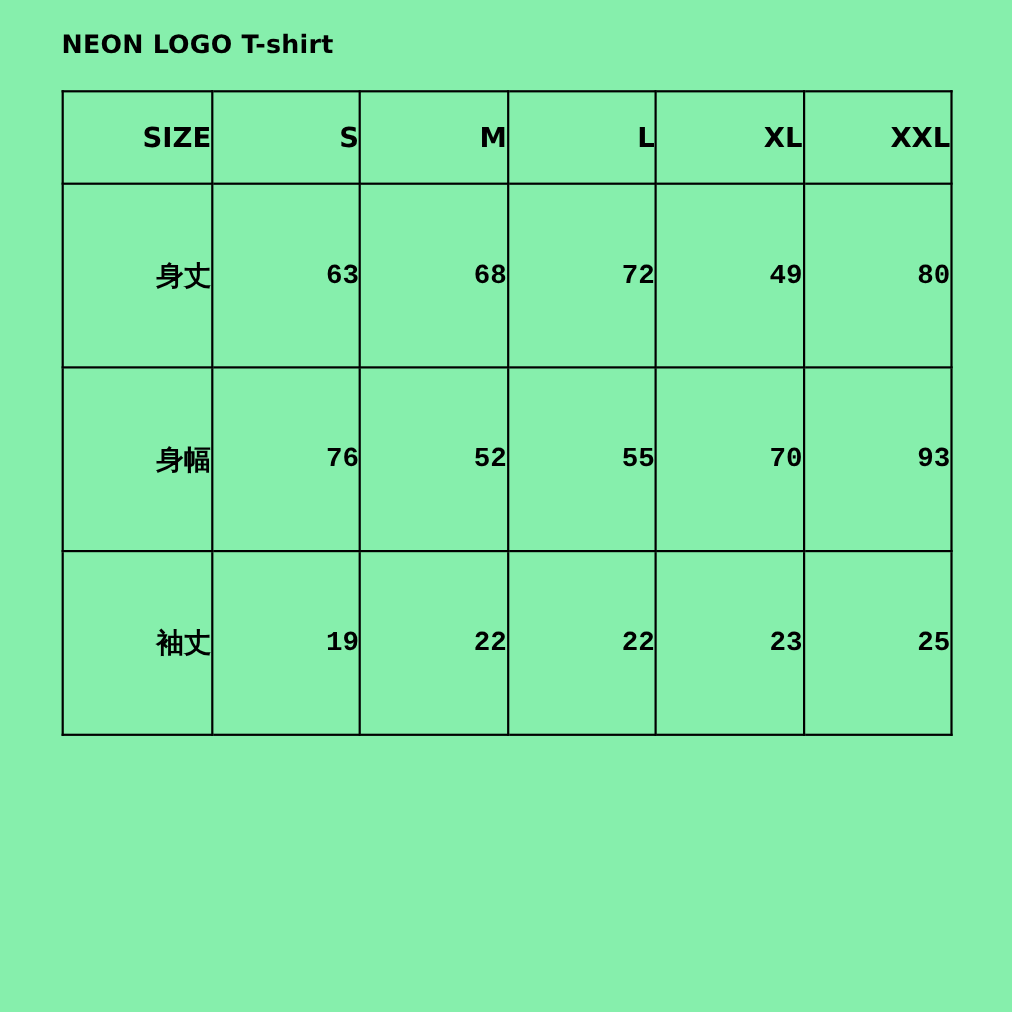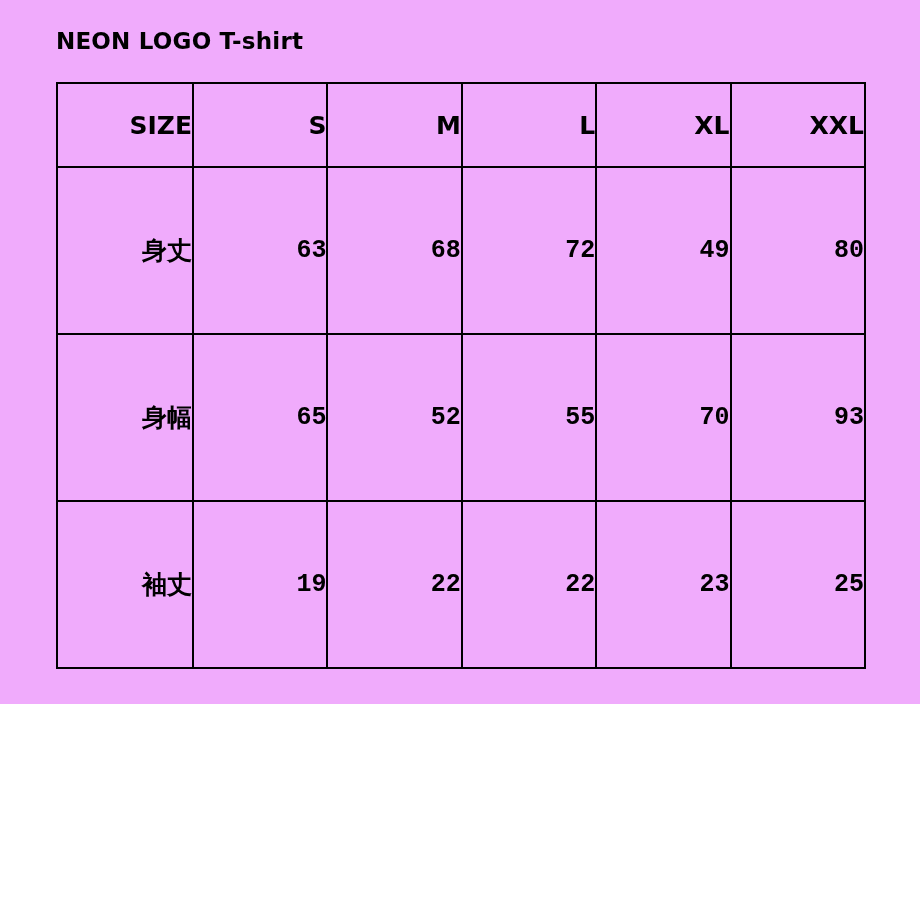--- a/index.html
+++ b/index.html
@@ -10,22 +10,22 @@
   body {
     width: 920px;
     height: 920px;
     font-family: "DejaVu Sans", "Liberation Sans", sans-serif;
     color: #000000;
     overflow: hidden;
   }
   .page {
     position: relative;
     width: 920px;
-    height: 704px;
-    background: #f0abfc;
+    height: 920px;
+    background: #86efac;
     box-sizing: border-box;
   }
   .doc-title {
     position: absolute;
     left: 56px;
     top: 28px;
     font-size: 23px;
     font-weight: bold;
     letter-spacing: 0.2px;
     line-height: 1.2;
@@ -95,21 +95,21 @@
         <td class="row-label">身丈</td>
         <td>63</td>
         <td>68</td>
         <td>72</td>
         <td>49</td>
         <td>80</td>
       </tr>
 
       <tr class="data-row">
         <td class="row-label">身幅</td>
-        <td>65</td>
+        <td>76</td>
         <td>52</td>
         <td>55</td>
         <td>70</td>
         <td>93</td>
       </tr>
 
 
       <tr class="data-row">
         <td class="row-label">袖丈</td>
         <td>19</td>

